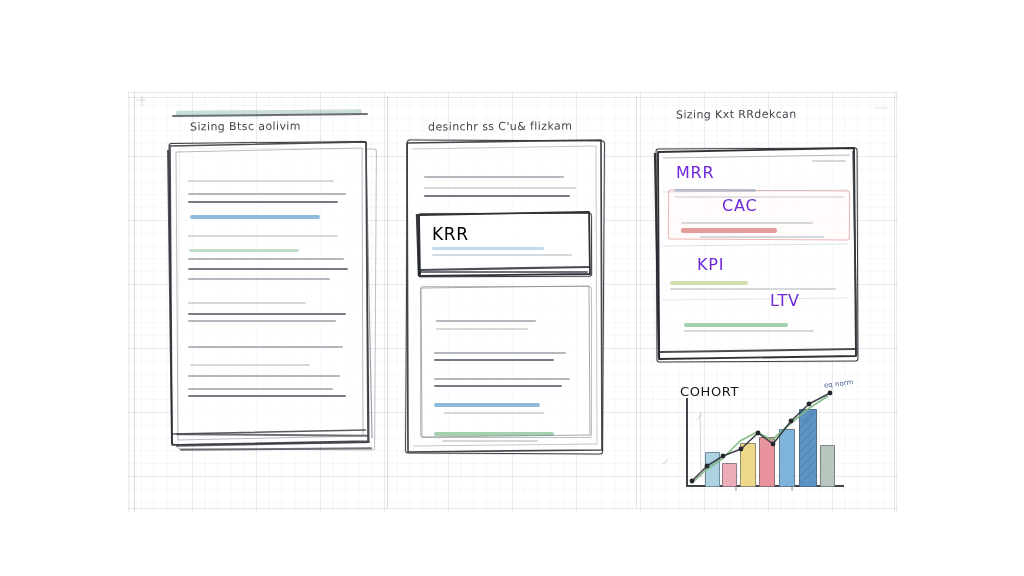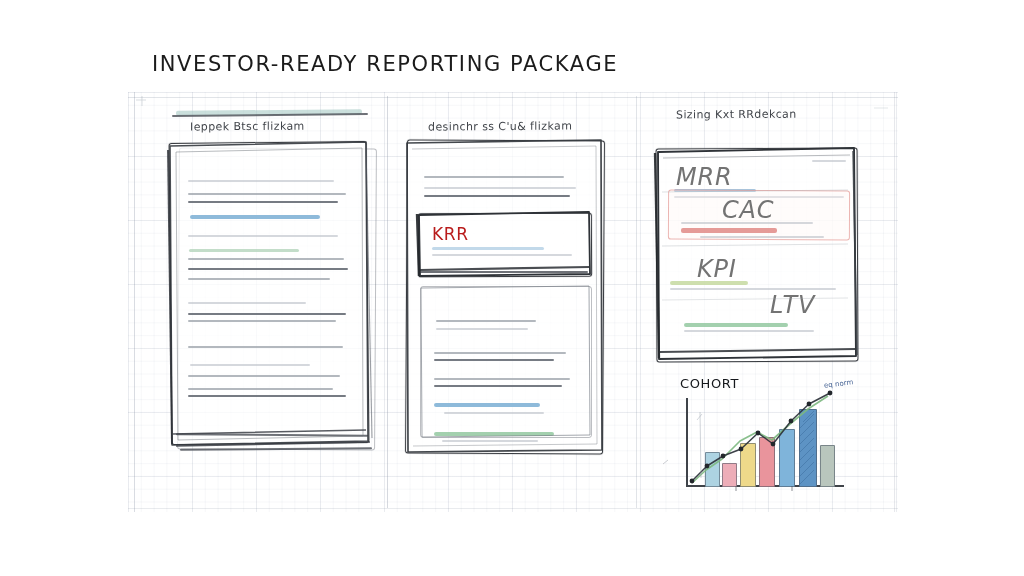--- a/index.html
+++ b/index.html
@@ -51,23 +51,23 @@
   .line.dark{background:#5e646d;opacity:.85;height:2.4px;}
   .line.faint{background:#b9bec6;opacity:.6;height:1.6px;}
   .line.blue{background:#7aaed4;opacity:.85;height:4px;}
   .line.blue2{background:#8fb9d8;opacity:.8;height:3px;}
   .line.green{background:#8cc49a;opacity:.8;height:4px;}
   .line.green2{background:#a9cfb2;opacity:.7;height:3px;}
   .line.red{background:#e08a86;opacity:.85;height:5px;}
   .line.teal{background:#9fc4c0;opacity:.75;height:3px;}
   .line.olive{background:#c2d79a;opacity:.8;height:4px;}
 
-  .kpi{position:absolute;font-size:24px;letter-spacing:.8px;color:#737373;
-       font-family:"DejaVu Sans",sans-serif;white-space:nowrap;font-style:italic;}
-  .krr{position:absolute;font-size:17px;letter-spacing:.6px;color:#b91c1c;white-space:nowrap;}
+  .kpi{position:absolute;font-size:16px;letter-spacing:.8px;color:#6d28d9;
+       font-family:"DejaVu Sans",sans-serif;white-space:nowrap;}
+  .krr{position:absolute;font-size:17px;letter-spacing:.6px;color:#000000;white-space:nowrap;}
   .cohort-label{position:absolute;font-size:13px;letter-spacing:.6px;color:#15181c;white-space:nowrap;}
 
   .hl{position:absolute;border:1.3px solid rgba(224,138,134,.62);border-radius:3px;
       background:rgba(255,245,244,.35);transform:rotate(.25deg);}
 
   .scribble{position:absolute;font-size:7px;color:#2e4f86;line-height:1.15;
             transform:rotate(-7deg);white-space:nowrap;opacity:.9;
             font-family:"DejaVu Sans",sans-serif;}
 
   .axis{position:absolute;background:#3f4349;}
@@ -80,29 +80,28 @@
 <body>
 
 <div id="stage">
 
   <div id="grid"></div>
   <div id="gridEdgeL"></div>
   <div id="gridEdgeR"></div>
   <div id="gridEdgeT"></div>
   <div id="gridEdgeB"></div>
 
-  <div class="title">INVESTOR-READY REPORTING PACKAGE</div>
 
   <div class="vdiv" style="left:387px"></div>
   <div class="vdiv b" style="left:636px"></div>
 
   <div class="line teal" style="left:176px;top:110px;width:186px;height:5px;opacity:.55;transform:rotate(-.5deg)"></div>
   <div class="shadowline" style="left:172px;top:114px;width:196px;height:2px;transform:rotate(-.6deg)"></div>
 
-  <div class="colhead" style="left:190px;top:120px">Ieppek Btsc flizkam</div>
+  <div class="colhead" style="left:190px;top:120px">Sizing Btsc aolivim</div>
 
   <div class="frame ghost sk2" style="left:178px;top:148px;width:196px;height:300px"></div>
   <div class="frame sk1" style="left:170px;top:142px;width:196px;height:300px"></div>
 
   <div class="line faint" style="left:188px;top:180px;width:146px"></div>
   <div class="line" style="left:188px;top:193px;width:158px"></div>
   <div class="line dark" style="left:188px;top:201px;width:150px"></div>
   <div class="line blue" style="left:190px;top:215px;width:130px"></div>
   <div class="line faint" style="left:188px;top:235px;width:150px"></div>
   <div class="line green2" style="left:189px;top:249px;width:110px"></div>
@@ -165,21 +164,21 @@
   <div class="line faint" style="left:700px;top:236px;width:124px"></div>
 
   <div class="kpi" style="left:697px;top:255px">KPI</div>
   <div class="line olive" style="left:670px;top:281px;width:78px"></div>
   <div class="line faint" style="left:670px;top:288px;width:166px"></div>
 
   <div class="kpi" style="left:770px;top:291px">LTV</div>
   <div class="line green" style="left:684px;top:323px;width:104px"></div>
   <div class="line faint" style="left:684px;top:330px;width:130px"></div>
 
-  <div class="cohort-label" style="left:680px;top:376px">COHORT</div>
+  <div class="cohort-label" style="left:680px;top:384px">COHORT</div>
 
   <div class="axis" style="left:686px;top:398px;width:1.6px;height:88px"></div>
   <div class="axis" style="left:686px;top:485px;width:158px;height:1.6px"></div>
 
   <div class="bar" style="left:705px;top:452px;width:13px;height:33px;background:#add3e2"></div>
   <div class="bar" style="left:722px;top:463px;width:13px;height:22px;background:#edadb8"></div>
   <div class="bar" style="left:740px;top:443px;width:14px;height:42px;background:#eed98a"></div>
   <div class="bar" style="left:759px;top:437px;width:14px;height:48px;background:#e9949c"></div>
   <div class="bar" style="left:779px;top:429px;width:14px;height:56px;background:#7fb4da"></div>
   <div class="bar" style="left:799px;top:409px;width:16px;height:76px;background:#5d93c4"></div>

